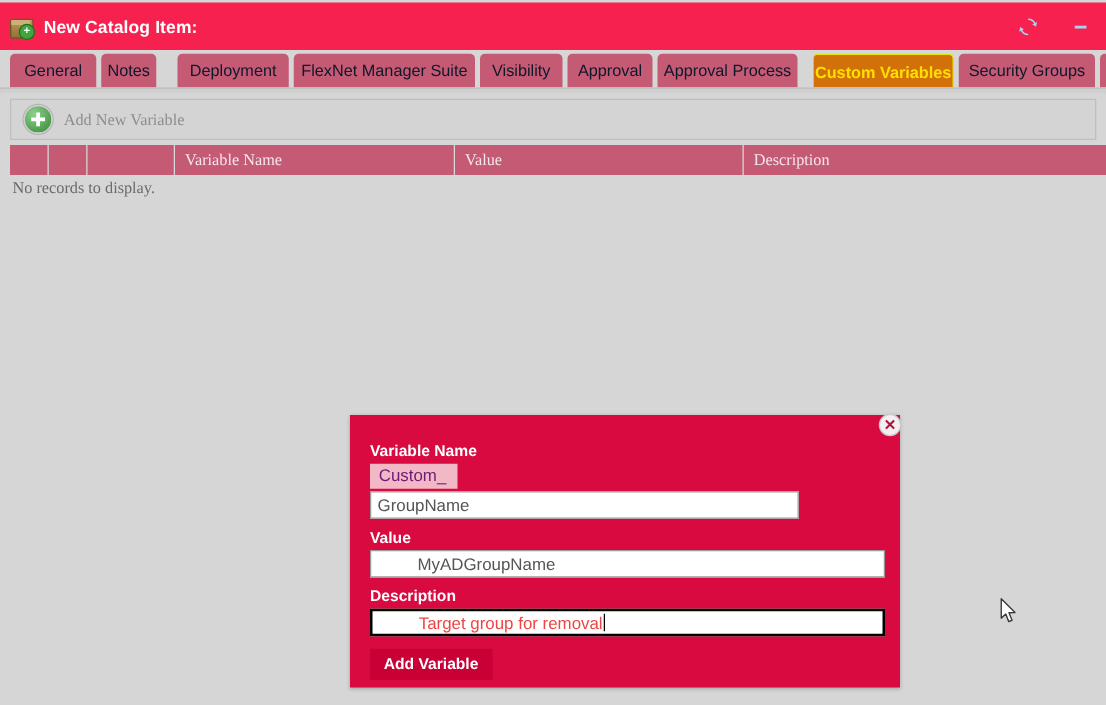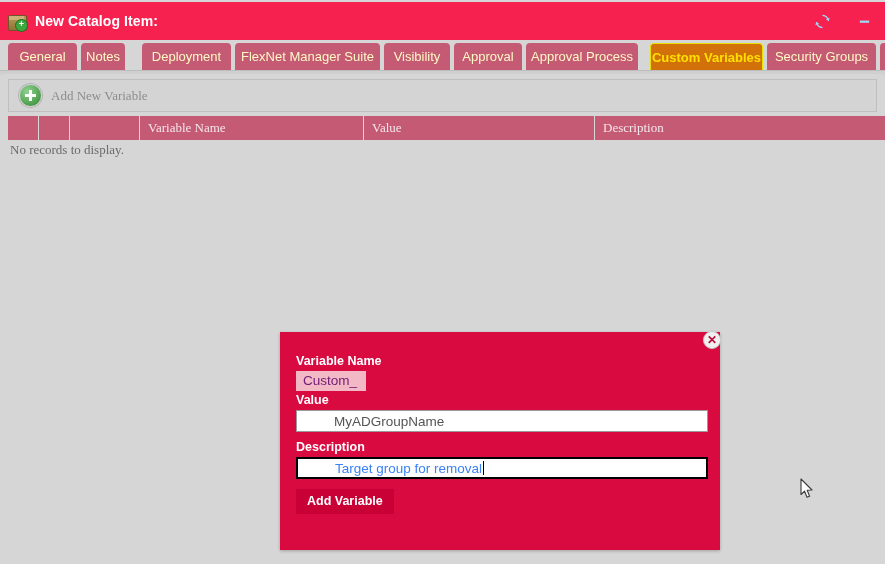--- a/index.html
+++ b/index.html
@@ -47,21 +47,21 @@
 
   
   .tabstrip{
     position:absolute;left:0;top:43px;width:885px;height:31px;
     background:#d6d6d6;
   }
   .tab{
     position:absolute;top:0;height:27px;
     background:#c45a74;
     border-radius:4px 4px 0 0;
-    color:#fef9c3;font-size:13px;
+    color:#0f172a;font-size:13px;
     display:flex;align-items:center;justify-content:center;
     box-sizing:border-box;padding:0 11px;white-space:nowrap;
   }
   .tab.active{
     background:#d2700a;color:#ffe000;font-weight:600;
     border:1px solid #e8e000;border-bottom:none;
   }
   .tab-underline{
     position:absolute;top:27px;height:4px;background:#e8e000;
   }
@@ -151,21 +151,21 @@
   .tfield{
     background:#ffffff;border:1px solid #9a9a9a;
     height:22px;box-sizing:border-box;
     color:#555555;font-size:13.5px;
     display:flex;align-items:center;padding-left:5px;
     margin-bottom:8px;
   }
   .tfield.w1{width:343px;}
   .tfield.w2{width:412px;padding-left:37px;}
   .tfield.focused{
-    border:2px solid #000000;color:#3b82f6;
+    border:2px solid #000000;color:#ef4444;
   }
   .caret{
     display:inline-block;width:1px;height:14px;background:#000;
     margin-left:1px;
   }
   .addvar-btn{
     display:inline-block;background:#c90036;color:#ffffff;
     font-size:12.5px;font-weight:bold;
     padding:5px 11px 6px 11px;margin-top:2px;
   }
@@ -237,20 +237,21 @@
       <div class="grid-body"></div>
     </div>
   </div>
 
   <div class="modal">
     <div class="modal-close">✕</div>
     <div class="modal-inner">
 
       <div class="flabel">Variable Name</div>
       <div class="prefix-chip">Custom_</div>
+      <div class="tfield w1">GroupName</div>
 
       <div class="flabel">Value</div>
       <div class="tfield w2">MyADGroupName</div>
 
       <div class="flabel">Description</div>
       <div class="tfield w2 focused">
         <span>Target group for removal</span>
           <span class="caret"></span>
       </div>
 

